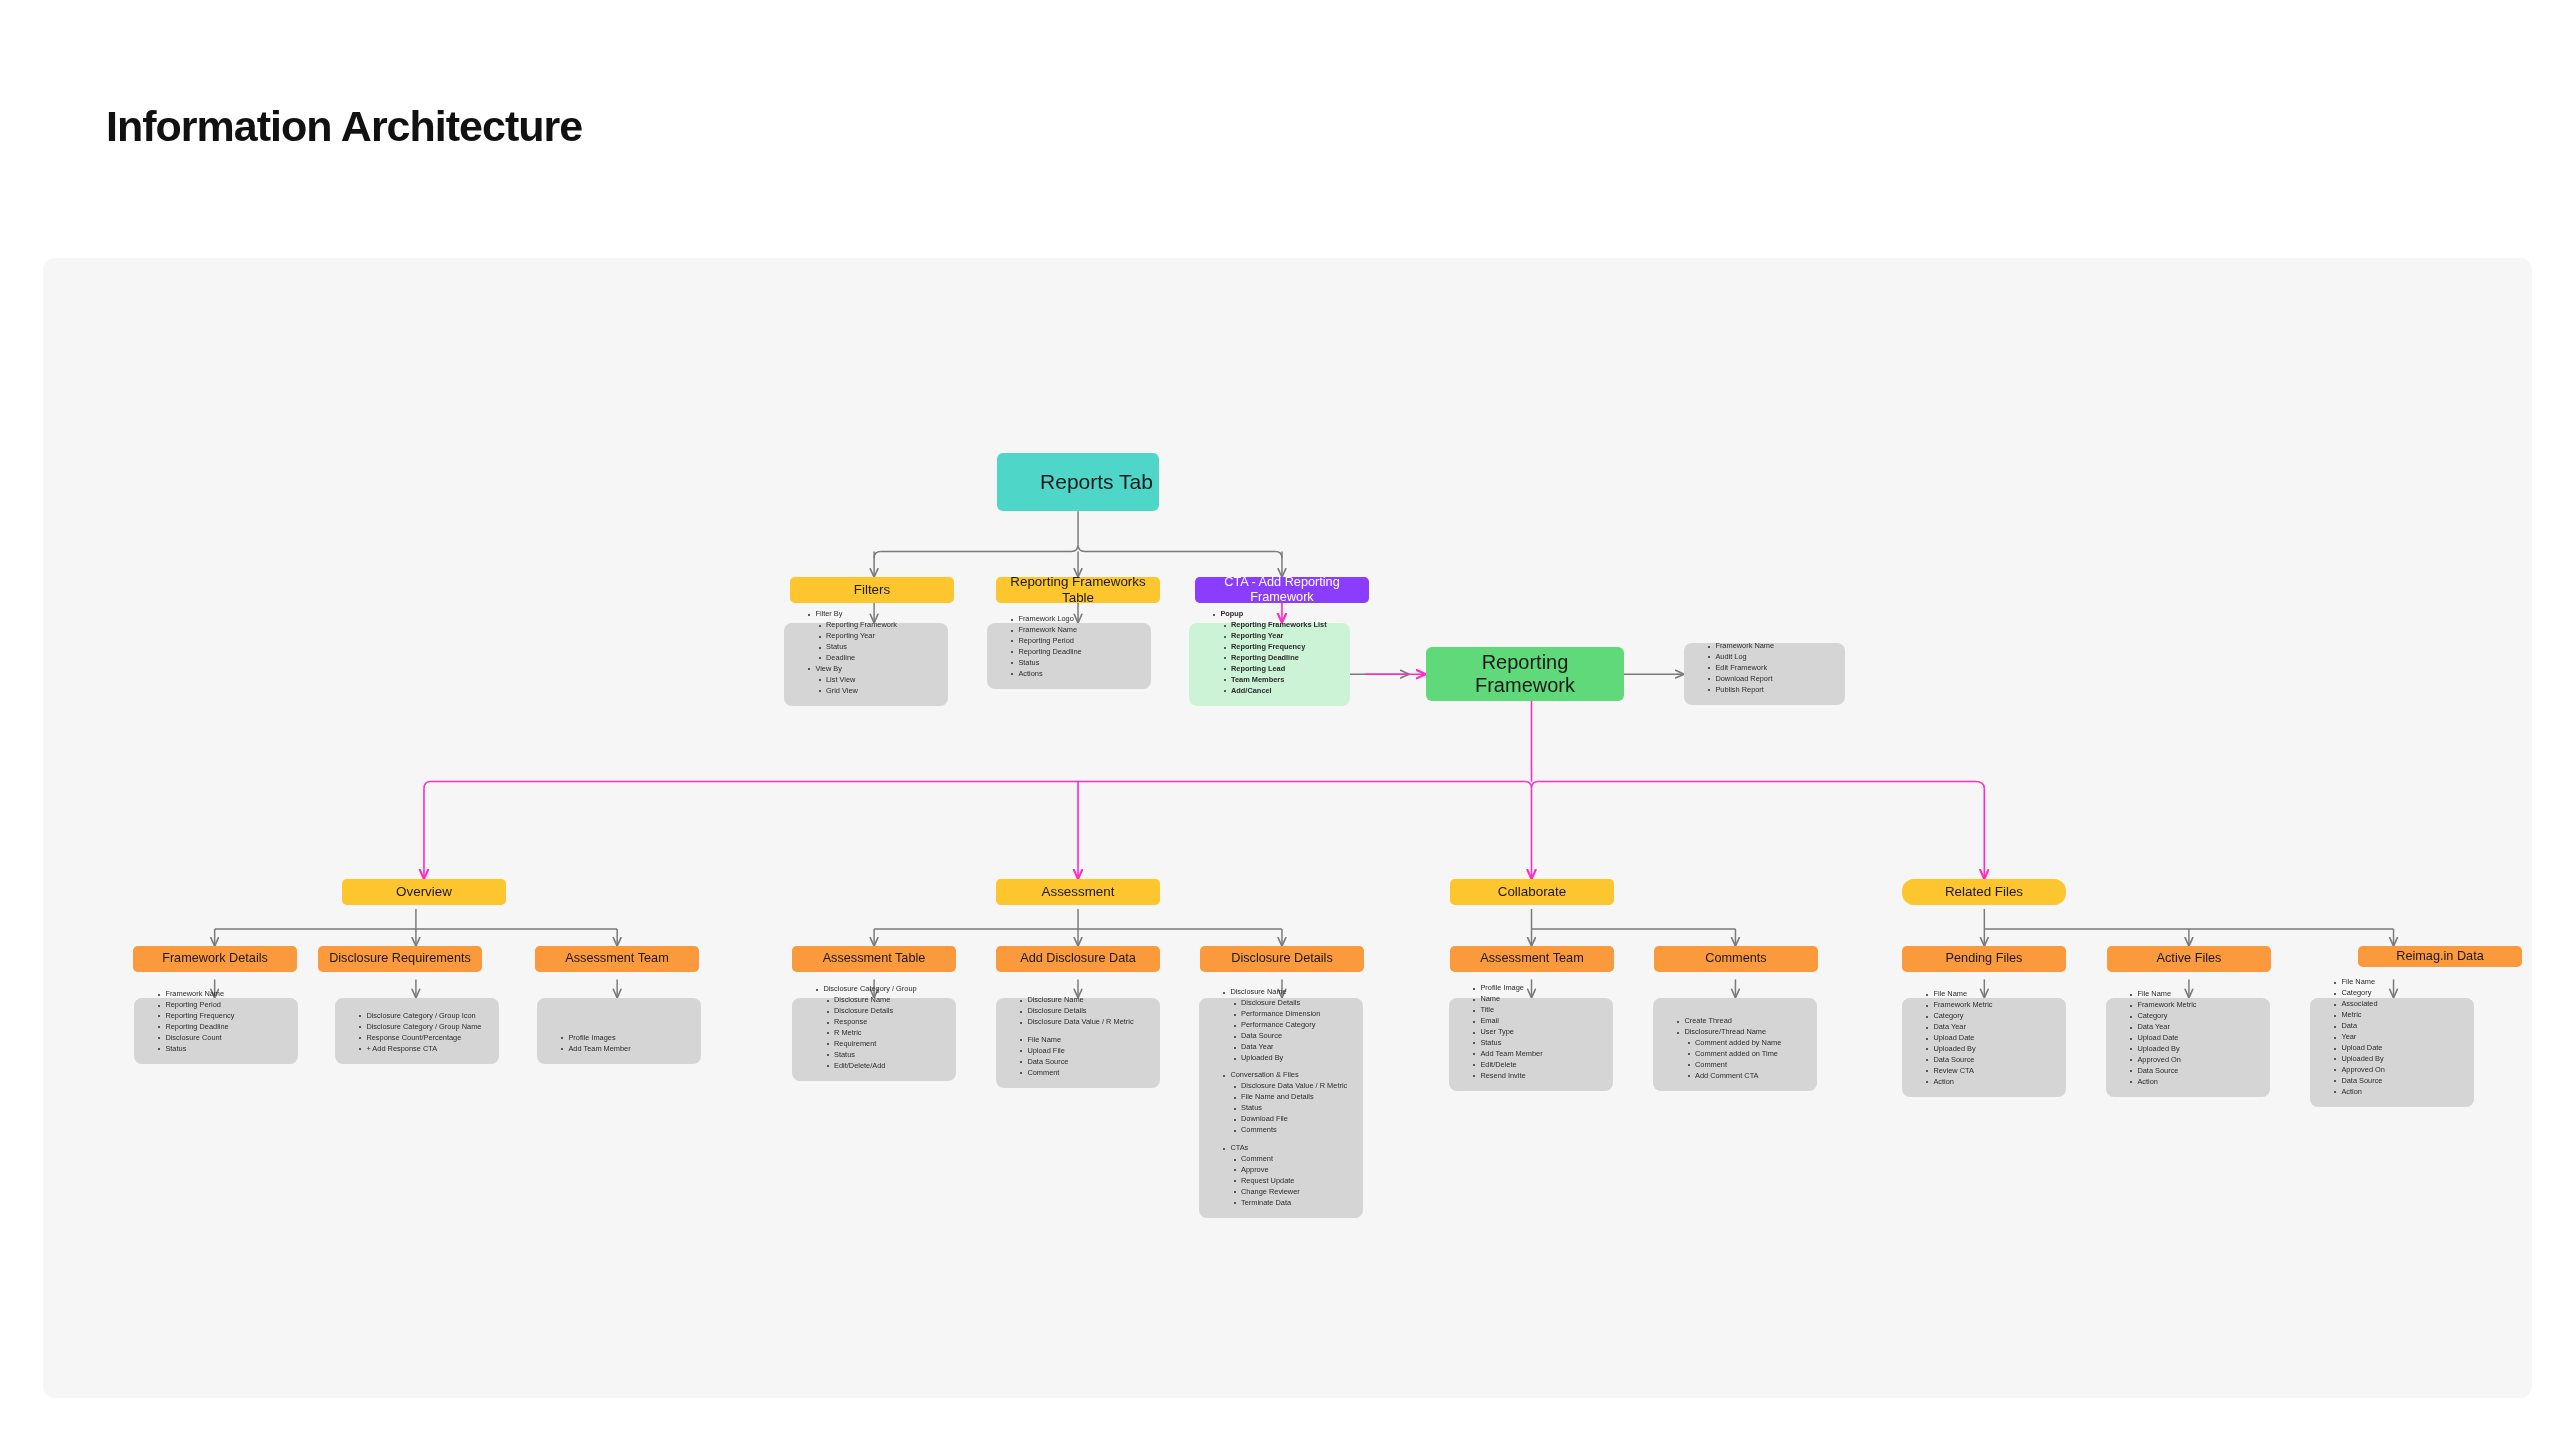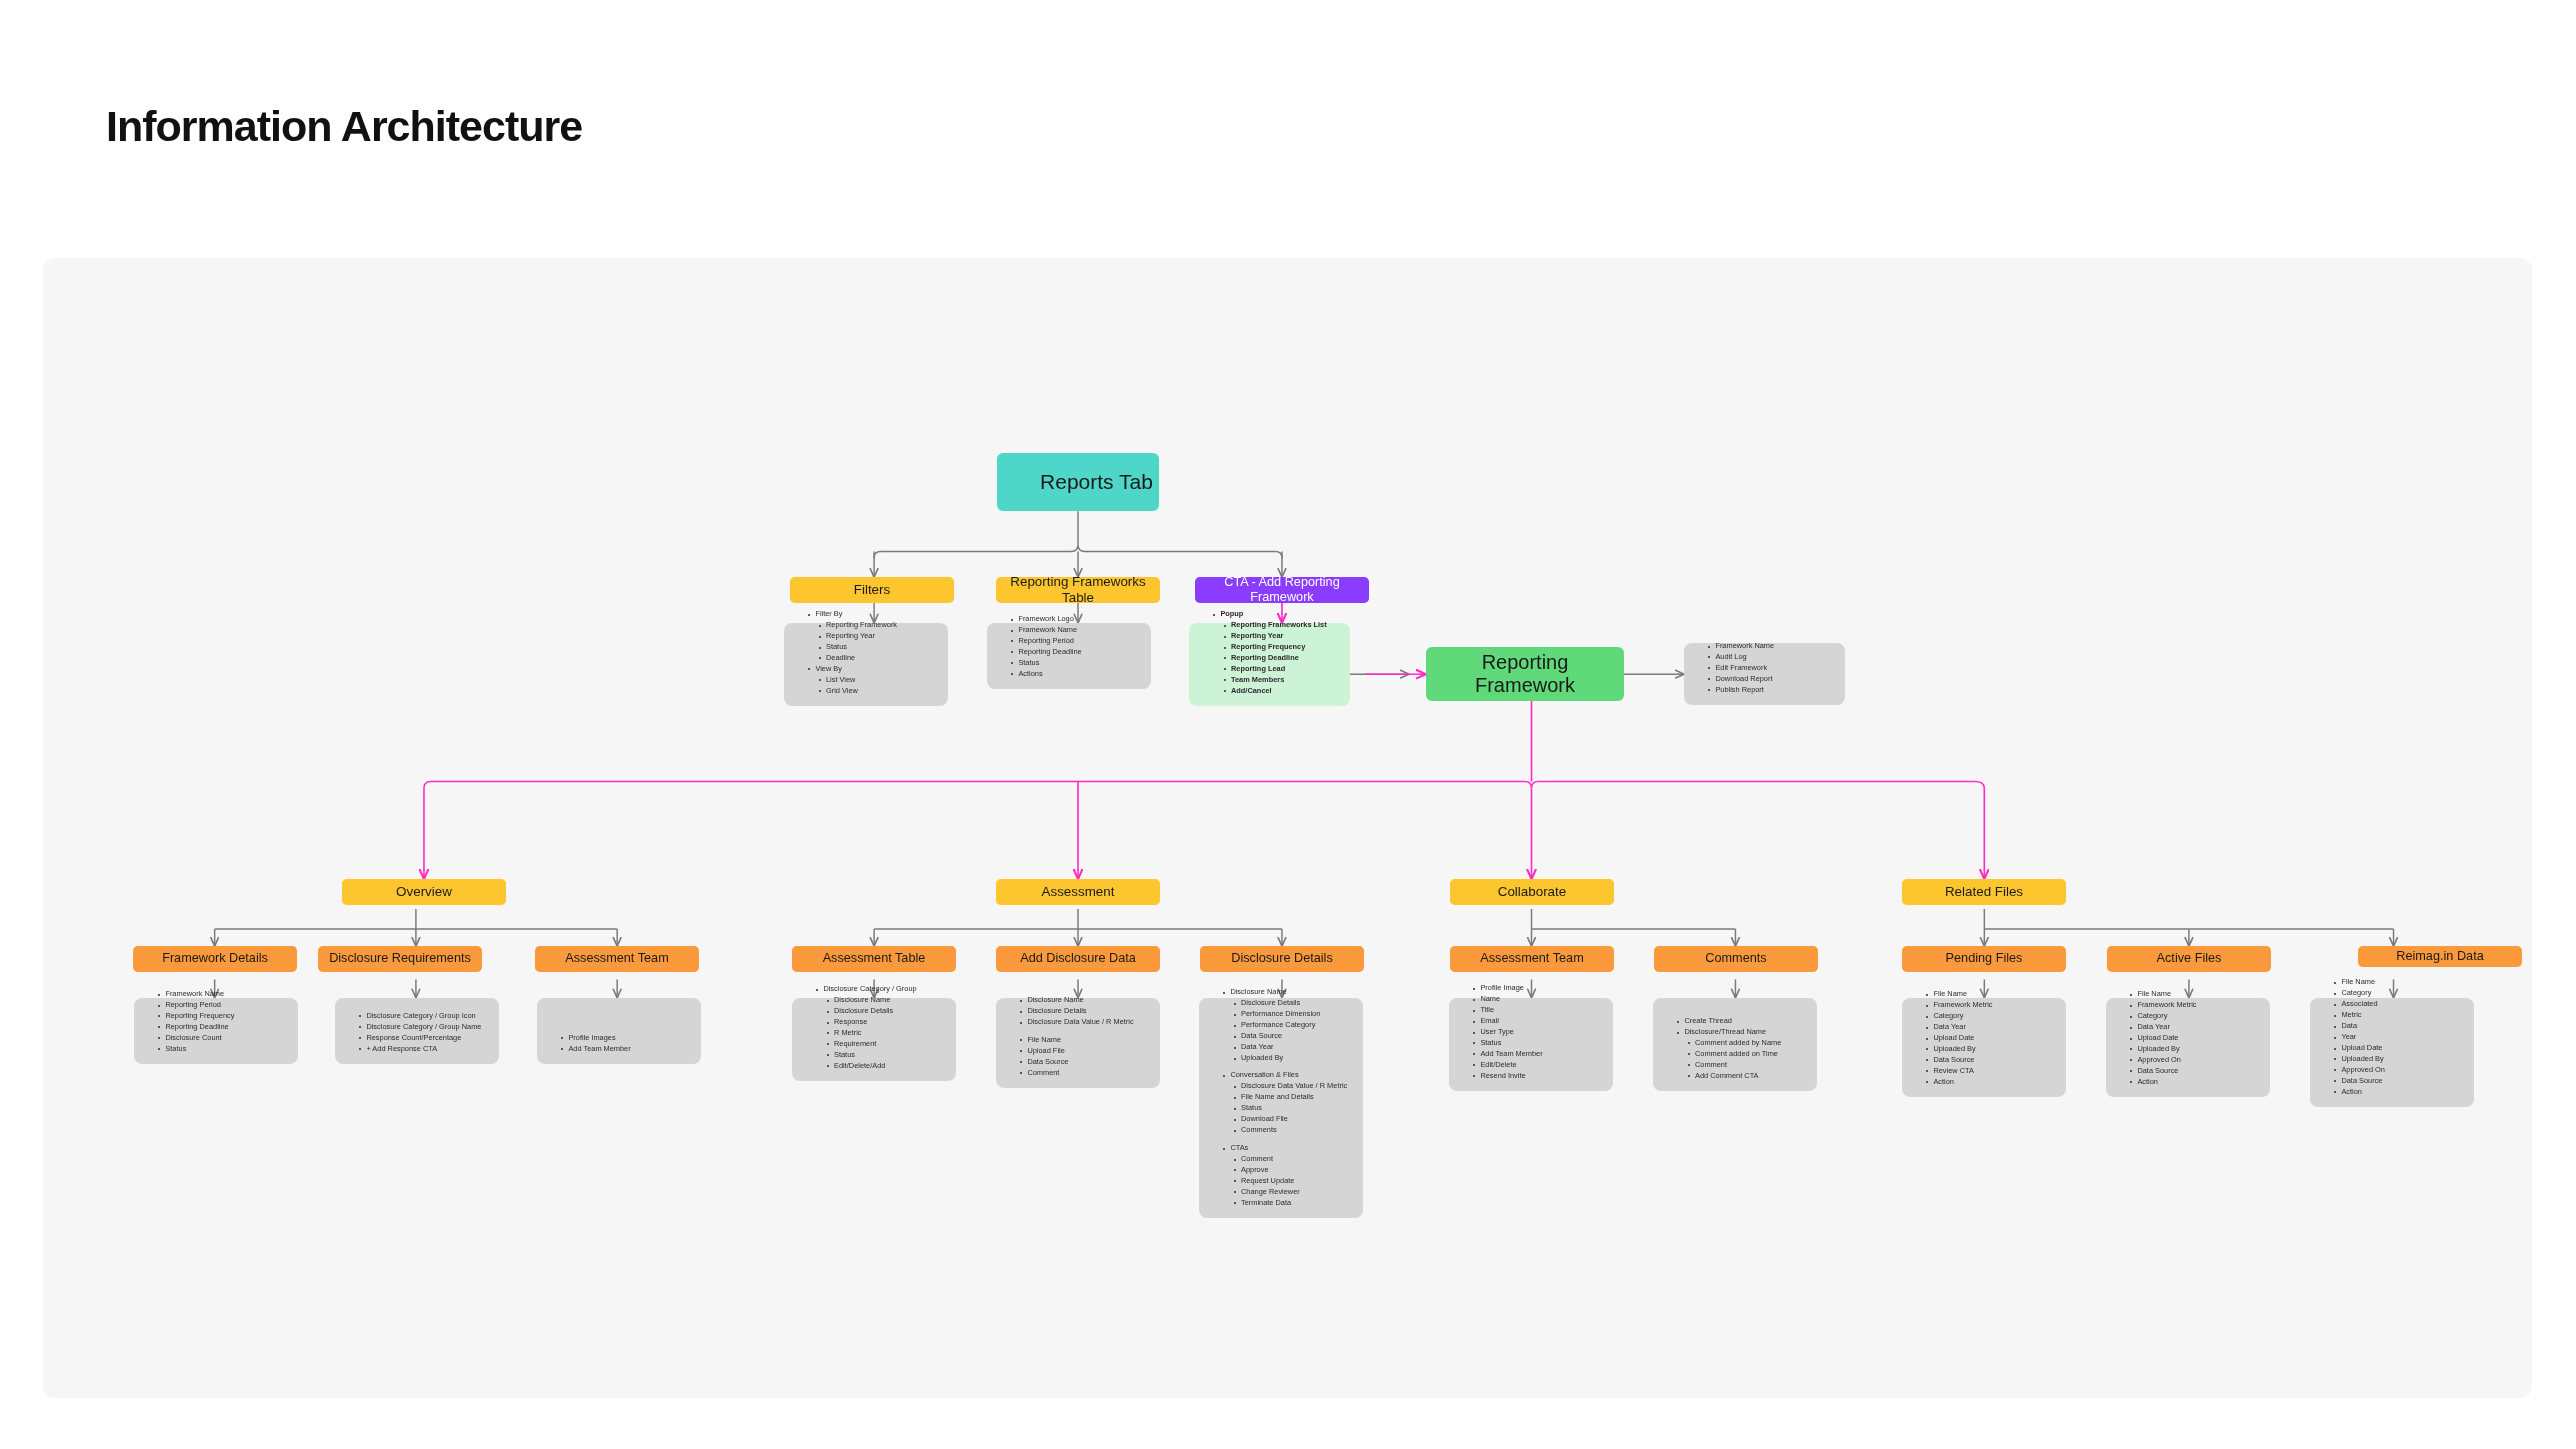--- a/index.html
+++ b/index.html
@@ -252,21 +252,21 @@
 
   <div class="node yellow" style="left:342px; top:879px; width:164px; height:25.5px;">
     <span>Overview</span>
   </div>
   <div class="node yellow" style="left:996px; top:879px; width:164px; height:25.5px;">
     <span>Assessment</span>
   </div>
   <div class="node yellow" style="left:1450px; top:879px; width:164px; height:25.5px;">
     <span>Collaborate</span>
   </div>
-  <div class="node yellow" style="left:1902px; top:879px; width:164px; height:25.5px;">
+  <div class="node yellow" style="left:1902px; top:879px; width:164px; height:25.5px;border-radius:12px;">
     <span>Related Files</span>
   </div>
 
   <div class="node orange" style="left:133px; top:946px; width:164px; height:25.5px;">
     <span>Framework Details</span>
   </div>
   <div class="node orange" style="left:318px; top:946px; width:164px; height:25.5px;">
     <span>Disclosure Requirements</span>
   </div>
   <div class="node orange" style="left:535px; top:946px; width:164px; height:25.5px;">

